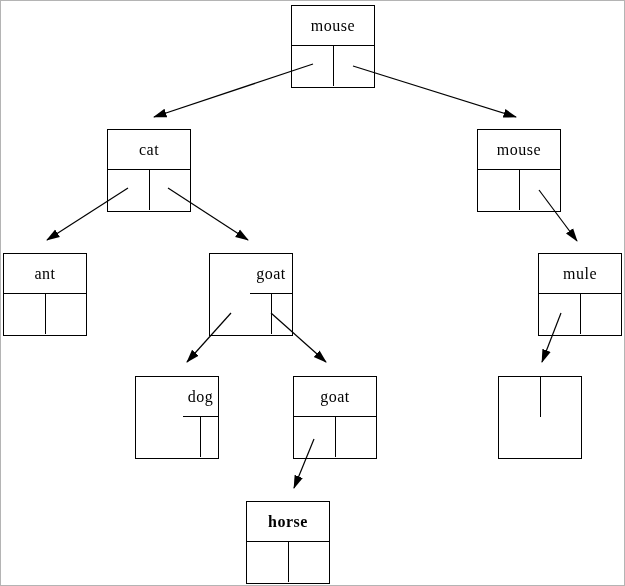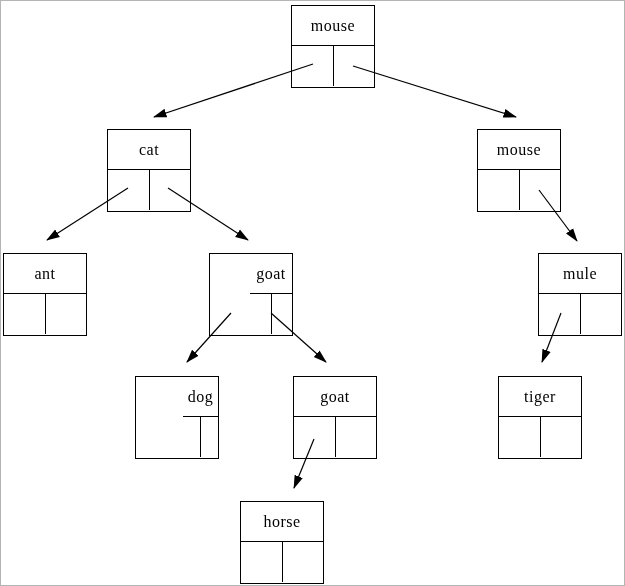--- a/index.html
+++ b/index.html
@@ -57,21 +57,21 @@
   
   .pos-mouse { left: 290px; top: 4px;   }
   .pos-cat   { left: 106px; top: 128px; }
   .pos-mule  { left: 476px; top: 128px; }
   .pos-ant   { left: 2px;   top: 252px; }
   .pos-goat  { left: 208px; top: 252px; padding-left: 40px; }
   .pos-zebra { left: 537px; top: 252px; }
   .pos-dog   { left: 134px; top: 375px; padding-left: 47px; }
   .pos-lion  { left: 292px; top: 375px; }
   .pos-tiger { left: 497px; top: 375px; }
-  .pos-horse { left: 239px; top: 500px; }
+  .pos-horse { left: 245px; top: 500px; font-weight: bold; }
 </style>
 </head>
 <body>
 
 <div id="page">
 
   <svg id="edges" width="625" height="586" viewBox="0 0 625 586" xmlns="http://www.w3.org/2000/svg">
     <defs>
       <marker id="arrowhead" markerUnits="userSpaceOnUse" markerWidth="15" markerHeight="11" refX="12.5" refY="5" orient="auto">
         <path d="M0,0.6 L13.5,5 L0,9.4 z" fill="#000000"></path>
@@ -148,21 +148,20 @@
 
   <div class="node pos-lion">
     <div class="node-label">goat</div>
     <div class="node-cells">
       <div class="cell cell-left"></div>
       <div class="cell cell-right"></div>
     </div>
   </div>
 
   <div class="node pos-tiger">
-    <div class="node-label">tiger</div>
     <div class="node-cells">
       <div class="cell cell-left"></div>
       <div class="cell cell-right"></div>
     </div>
   </div>
 
   <div class="node pos-horse">
     <div class="node-label">horse</div>
     <div class="node-cells">
       <div class="cell cell-left"></div>

